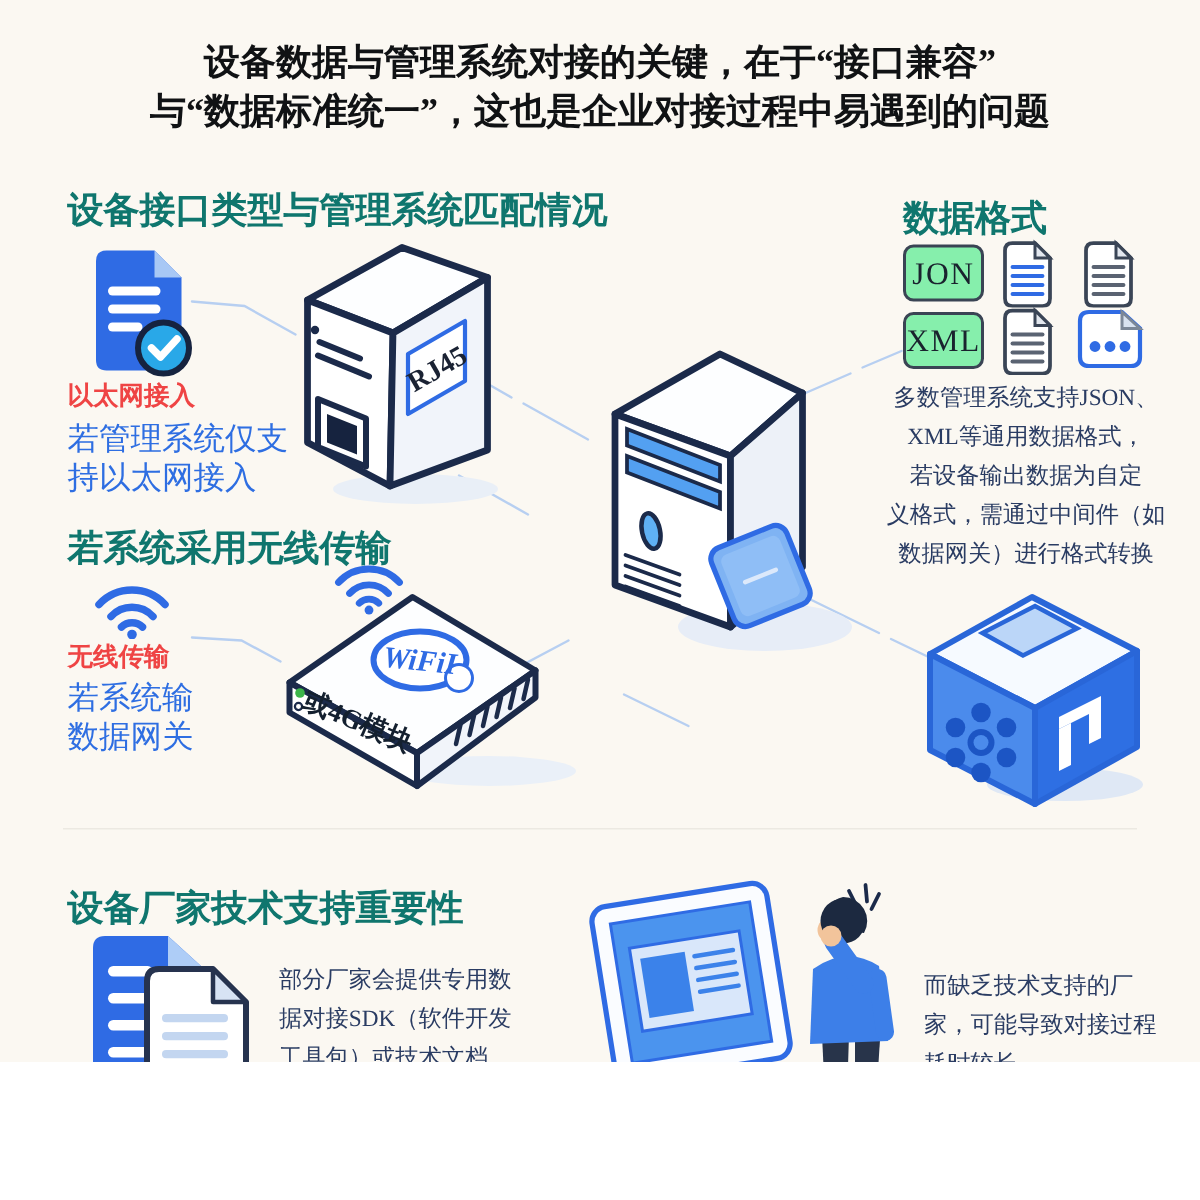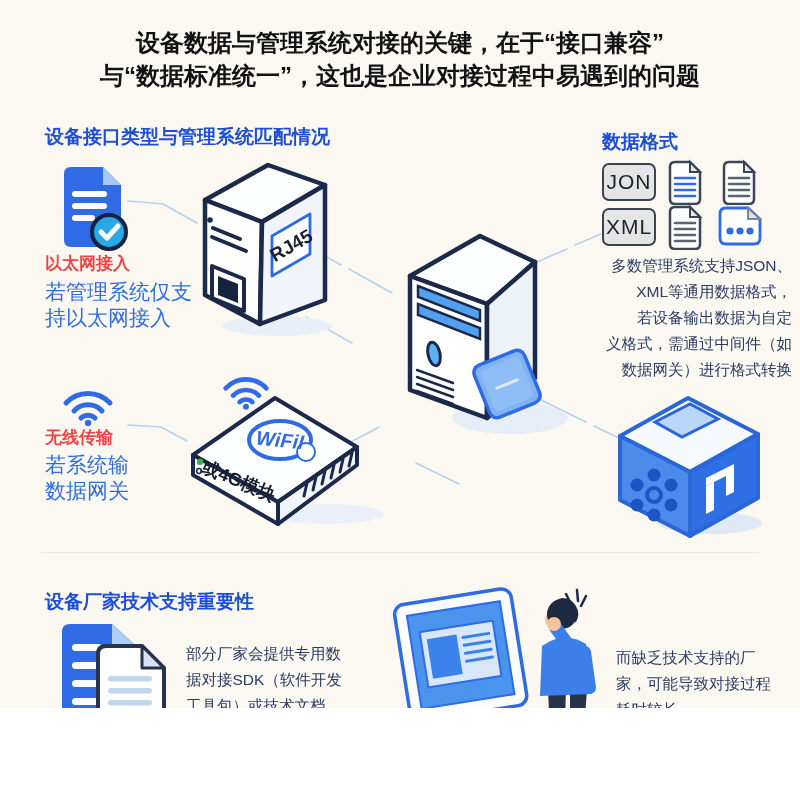--- a/index.html
+++ b/index.html
@@ -1,34 +1,34 @@
 <!DOCTYPE html>
 <html><head>
 <meta charset="utf-8">
 <style>
   html,body { margin:0; padding:0; background:#ffffff; }
   .canvas {
     position:relative; width:800px; height:708px; overflow:hidden;
     background:#FBF8F2;
-    font-family:Liberation Sans, sans-serif;
+    font-family:Liberation Serif, serif;
     color:#17233F;
   }
   .abs { position:absolute; }
   .title {
     left:0; right:0; top:26px; text-align:center;
     font-size:24px; font-weight:bold; line-height:33px; color:#101214;
   }
-  .sec-heading { font-size:19px; font-weight:bold; color:#1d4ed8; }
+  .sec-heading { font-size:24px; font-weight:bold; color:#0f766e; }
   .sub-label   { font-size:17px; font-weight:bold; color:#ef4444;text-align:center; }
   .blue-note   { font-size:21px; line-height:26px; color:#2E6EE2; white-space:pre-line; }
   .para        { font-size:15.5px; line-height:26px; color:#2A3C63; white-space:pre-line; }
-  .para-center { text-align:right; }
+  .para-center { text-align:center; }
   .fmt-badge {
     width:54px; height:38px; box-sizing:border-box;
-    border:2.5px solid #3A4454; border-radius:7px; background:#e5e5e5;
+    border:2.5px solid #3A4454; border-radius:7px; background:#86efac;
     display:flex; align-items:center; justify-content:center;
     font-size:21px; color:#1A222E; font-weight:500; letter-spacing:1px;
   }
   .divider { left:42px; width:716px; top:552px; height:1px; background:#ECE9E2; }
   .watermark {
     left:668px; top:749px; font-size:18px; font-weight:bold;
     color:#EFEDE8; letter-spacing:1px;
   }
   svg { display:block; }
 </style>
@@ -139,20 +139,21 @@
     <circle cx="24" cy="26" r="3.6" fill="#2F6BE4"></circle>
     <circle cx="34" cy="26" r="3.6" fill="#2F6BE4"></circle>
   </svg>
 
   <div class="abs para para-center" style="left:576px;top:253px;width:216px">多数管理系统支持JSON、
 XML等通用数据格式，
 若设备输出数据为自定
 义格式，需通过中间件（如
 数据网关）进行格式转换</div>
 
+  <div class="abs sec-heading" style="left:45px;top:349px">若系统采用无线传输</div>
 
   <svg class="abs" style="left:62px;top:386px" width="52" height="40" viewBox="0 0 52 40">
     <path d="M4 17 A30 30 0 0 1 48 17" stroke="#2F6BE4" stroke-width="5" fill="none" stroke-linecap="round"></path>
     <path d="M12 25 A19 19 0 0 1 40 25" stroke="#2F6BE4" stroke-width="5" fill="none" stroke-linecap="round"></path>
     <path d="M19 32 A10 10 0 0 1 33 32" stroke="#2F6BE4" stroke-width="5" fill="none" stroke-linecap="round"></path>
     <circle cx="26" cy="37" r="3.2" fill="#2F6BE4"></circle>
   </svg>
 
   <div class="abs sub-label" style="left:45px;top:426px">无线传输</div>
   <div class="abs blue-note" style="left:45px;top:452px">若系统输

